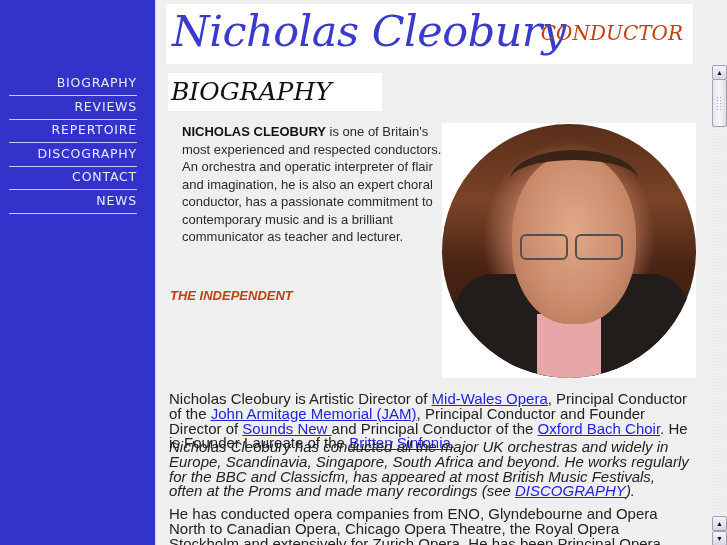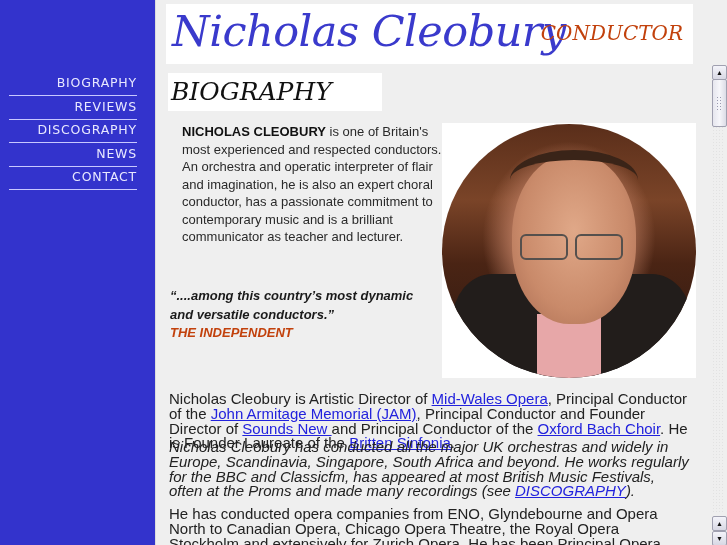--- a/index.html
+++ b/index.html
@@ -126,41 +126,41 @@
     background-size:3px 3px;
   }
 </style>
 </head>
 <body>
 
 <div class="sidebar">
   <nav class="nav">
     <a class="nav-item">BIOGRAPHY</a>
     <a class="nav-item">REVIEWS</a>
+    <a class="nav-item">REPERTOIRE</a>
     <a class="nav-item">DISCOGRAPHY</a>
+    <a class="nav-item">CONTACT</a>
     <a class="nav-item">NEWS</a>
-    <a class="nav-item">CONTACT</a>
   </nav>
 </div>
 
 <div class="header-banner">
   <span class="header-name">Nicholas Cleobury</span>
   <span class="header-role">CONDUCTOR</span>
 </div>
 
 <div class="section-title-box">
   <span class="section-title">BIOGRAPHY</span>
 </div>
 
 <div class="intro">
   <b>NICHOLAS CLEOBURY</b><span> is one of Britain's most experienced and respected conductors. An orchestra and operatic interpreter of flair and imagination, he is also an expert choral conductor, has a passionate commitment to contemporary music and is a brilliant communicator as teacher and lecturer.</span>
 </div>
 
 <div class="quote">
-  <span>“....among this country’s most dynamic and versatile conductors.”</span>
   <span class="quote-source">THE INDEPENDENT</span>
 </div>
 
 <div class="portrait-box">
   <div class="portrait" title="Portrait of Nicholas Cleobury">
     <div class="jacket-l"></div>
     <div class="jacket-r"></div>
     <div class="shirt"></div>
     <div class="head"></div>
     <div class="hair"></div>

